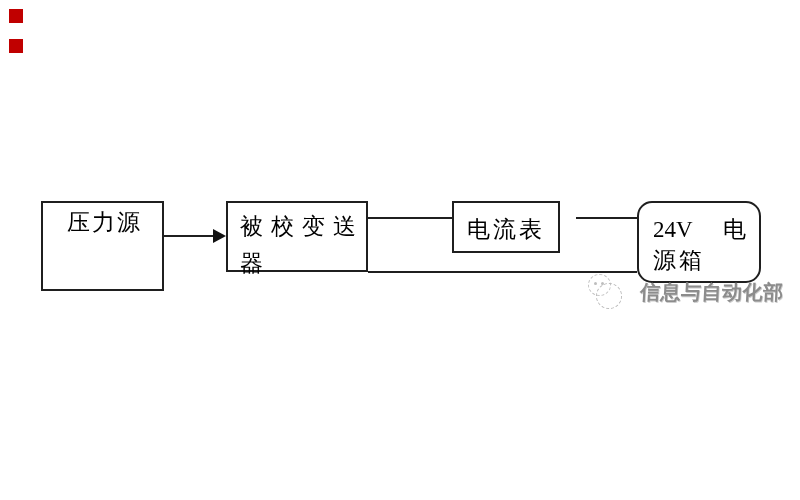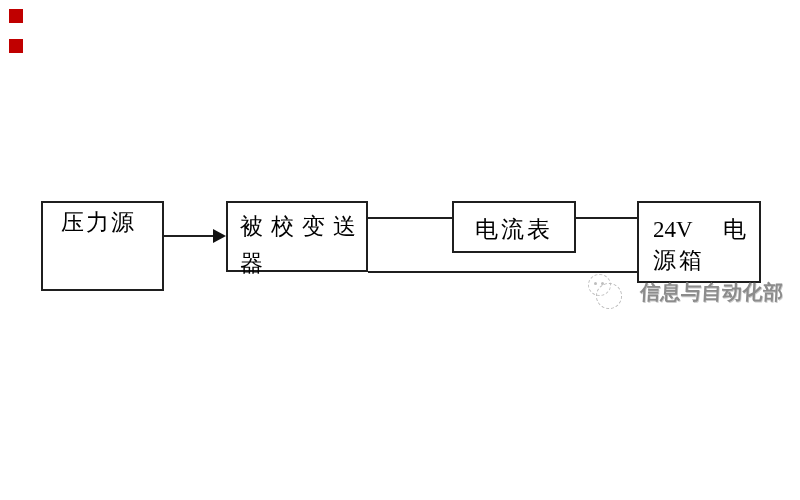--- a/index.html
+++ b/index.html
@@ -17,24 +17,24 @@
   .bullet.b2{top:39px;}
   .dbox{
     position:absolute;
     box-sizing:border-box;
     border:2px solid #1f1f1f;
     background:#ffffff;
     color:#000000;
     font-size:23px;
     line-height:28px;
   }
-  .box-pressure{left:41px;top:201px;width:123px;height:90px;padding:6px 0 0 18px;letter-spacing:2px;}
+  .box-pressure{left:41px;top:201px;width:123px;height:90px;padding:6px 0 0 24px;letter-spacing:2px;}
   .box-transmitter{left:226px;top:201px;width:142px;height:71px;padding:5px 0 0 12px;line-height:37px;}
   .box-transmitter .l1{letter-spacing:8px;white-space:nowrap;}
-  .box-ammeter{left:452px;top:201px;width:124px;height:52px;padding-top:13px;text-align:center;letter-spacing:3px;}
+  .box-ammeter{left:452px;top:201px;width:108px;height:52px;padding-top:13px;text-align:center;letter-spacing:3px;}
   .box-power{left:637px;top:201px;width:124px;height:82px;padding:11px 13px 0 14px;line-height:31px;}
   .box-power .row{display:flex;justify-content:space-between;align-items:baseline;}
   .box-power .l2{letter-spacing:3px;}
   .wire{position:absolute;height:2px;background:#1f1f1f;}
   .wire.arrow-shaft{left:164px;top:235px;width:50px;}
   .wire.conn-a{left:368px;top:217px;width:84px;}
   .wire.conn-b{left:576px;top:217px;width:61px;}
   .wire.conn-bottom{left:368px;top:271px;width:269px;}
   .arrow-head{
     position:absolute;left:213px;top:229px;
@@ -81,21 +81,21 @@
 
   <div class="wire conn-a" style="background: rgb(31, 31, 31);"></div>
 
   <div class="dbox box-ammeter" style="border-color: rgb(31, 31, 31);">
     <span>电流表</span>
   </div>
 
   <div class="wire conn-b" style="background: rgb(31, 31, 31);"></div>
   <div class="wire conn-bottom" style="background: rgb(31, 31, 31);"></div>
 
-  <div class="dbox box-power" style="border-color: rgb(31, 31, 31);">
+  <div class="dbox box-power" style="border-color: rgb(31, 31, 31); border-radius: 15px;">
     <div class="row">
       <span>24V</span>
       <span>电</span>
     </div>
     <div class="l2">源箱</div>
   </div>
 
   <div class="wm-logo">
     <span class="c2"></span>
     <span class="c1"></span>

